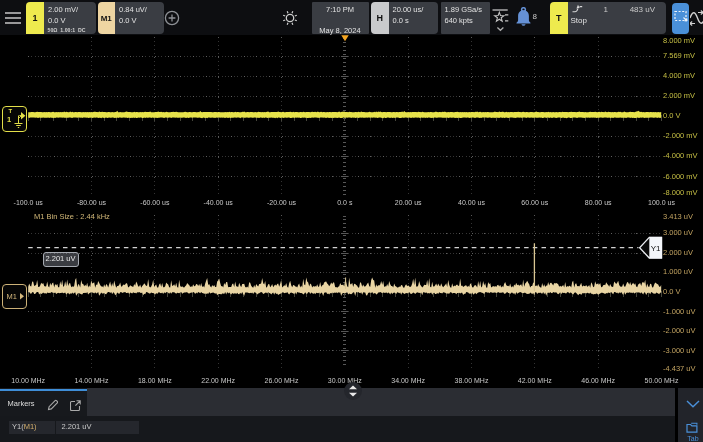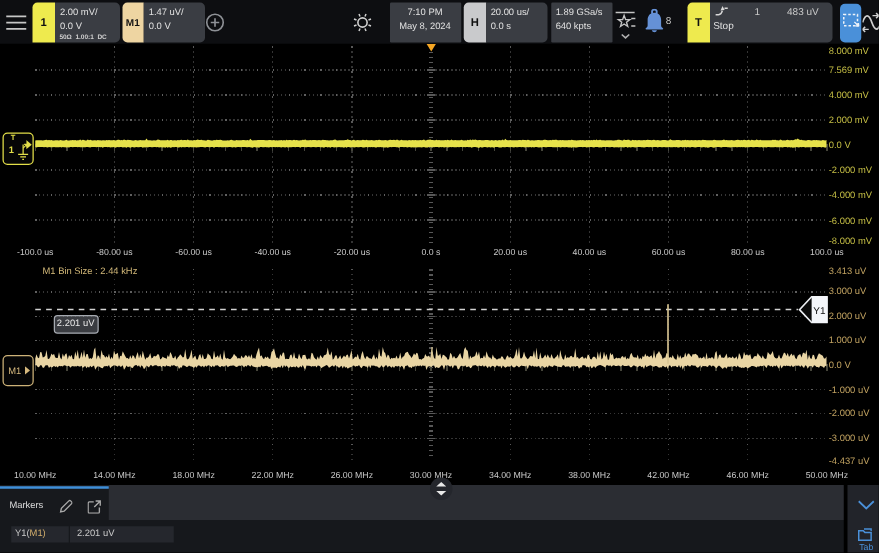--- a/index.html
+++ b/index.html
@@ -17,38 +17,38 @@
 
 <div class="chbox" style="left:26px;background:#eeea4e;border-radius:4px 0 0 0;font-size:9px">1</div>
 <div class="pill" style="left:44px;width:51.5px;border-radius:0 4px 4px 0">
   <div class="l1">2.00 mV/</div>
     <div class="l2">0.0 V</div>
   <div style="position:absolute;left:3.5px;top:24.5px;font-size:5.2px;color:#cfcfcf;white-space:nowrap;font-weight:bold">50Ω&nbsp; 1.00:1&nbsp; DC</div>
 </div>
 
 <div class="chbox" style="left:97.5px;background:#eed5a2;border-radius:4px 0 0 4px;font-size:8px;width:17.5px">M1</div>
 <div class="pill" style="left:115px;width:48.5px;border-radius:0 4px 4px 0">
-  <div class="l1">1.47 uV/</div>
+  <div class="l1">0.84 uV/</div>
     <div class="l2">0.0 V</div>
 </div>
 <svg width="16" height="16" style="position:absolute;left:164px;top:10px">
     <circle cx="8" cy="8" r="6.6" fill="none" stroke="#8e9196" stroke-width="1.3"></circle>
     <path d="M8 4.6v6.8M4.6 8h6.8" stroke="#8e9196" stroke-width="1.3"></path>
   </svg>
 <svg width="20" height="16" style="position:absolute;left:4px;top:10px">
     <path d="M1 3h16M1 8h16M1 13h16" stroke="#c6c6c6" stroke-width="1.4"></path>
   </svg>
 <svg width="16" height="16" style="position:absolute;left:282px;top:10px">
     <circle cx="8" cy="8" r="3.7" fill="none" stroke="#cfcfcf" stroke-width="1.3"></circle>
     <path d="M12.8 10.0L14.8 10.8M10.0 12.8L10.8 14.8M6.0 12.8L5.2 14.8M3.2 10.0L1.2 10.8M3.2 6.0L1.2 5.2M6.0 3.2L5.2 1.2M10.0 3.2L10.8 1.2M12.8 6.0L14.8 5.2" stroke="#cfcfcf" stroke-width="1.2"></path>
   </svg>
 
 <div class="pill" style="left:311.5px;width:57px;text-align:center">
   <div style="margin-top:3px;font-size:7.5px">7:10 PM</div>
-  <div style="margin-top:2px;font-size:7.5px">May 8, 2024</div>
+  <div style="margin-top:12px;font-size:7.5px">May 8, 2024</div>
 </div>
 
 <div class="chbox" style="left:371px;background:#c9cacc;font-size:9px;width:17.5px">H</div>
 <div class="pill" style="left:388.5px;width:49px;border-radius:0 4px 4px 0">
   <div class="l1">20.00 us/</div>
     <div class="l2">0.0 s</div>
 </div>
 
 <div class="pill" style="left:440.5px;width:49.5px">
   <div class="l1">1.89 GSa/s</div>

